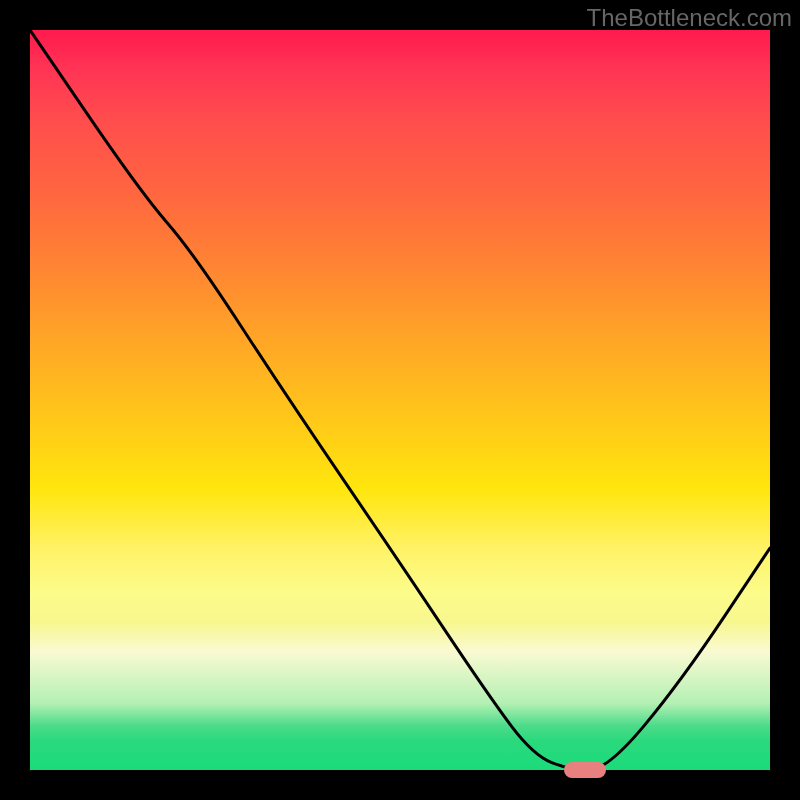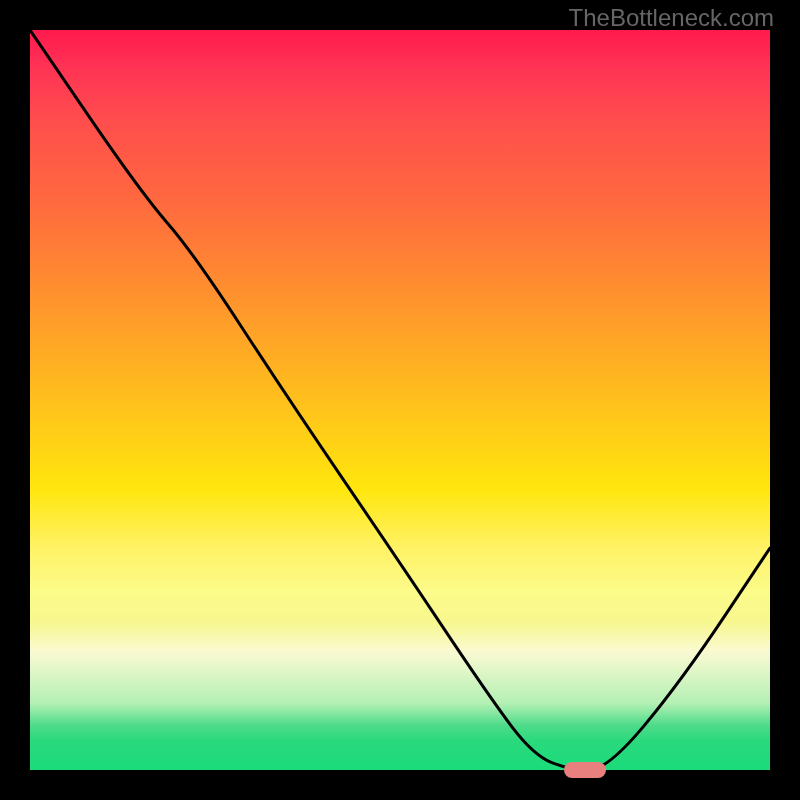--- a/index.html
+++ b/index.html
@@ -7,21 +7,21 @@
     padding: 0;
     width: 800px;
     height: 800px;
     background: #000;
     position: relative;
     font-family: Arial, sans-serif;
   }
   .watermark {
     position: absolute;
     top: 4px;
-    right: 26px;
+    right: 8px;
     color: #666;
     font-size: 24px;
     font-weight: 400;
     z-index: 10;
   }
   .plot-area {
     position: absolute;
     left: 30px;
     top: 30px;
     width: 740px;

